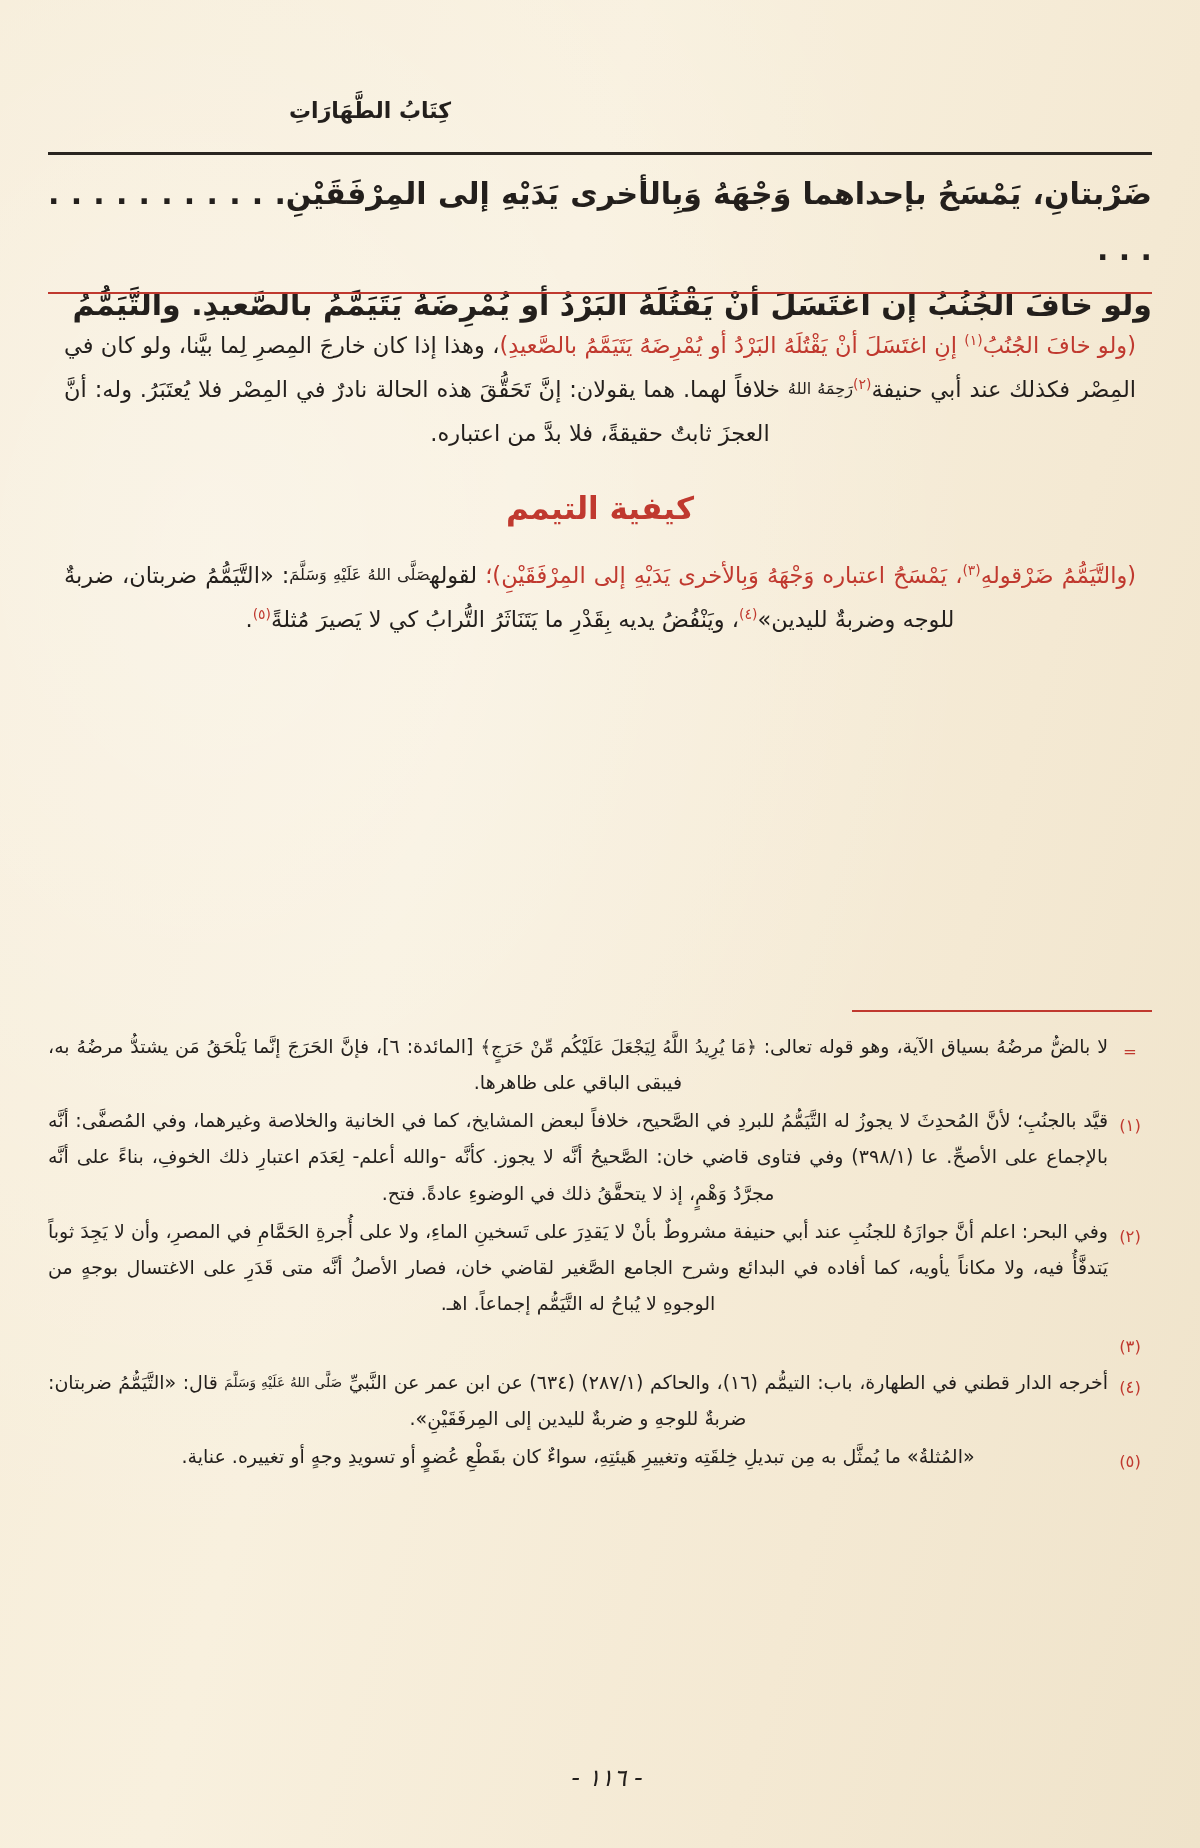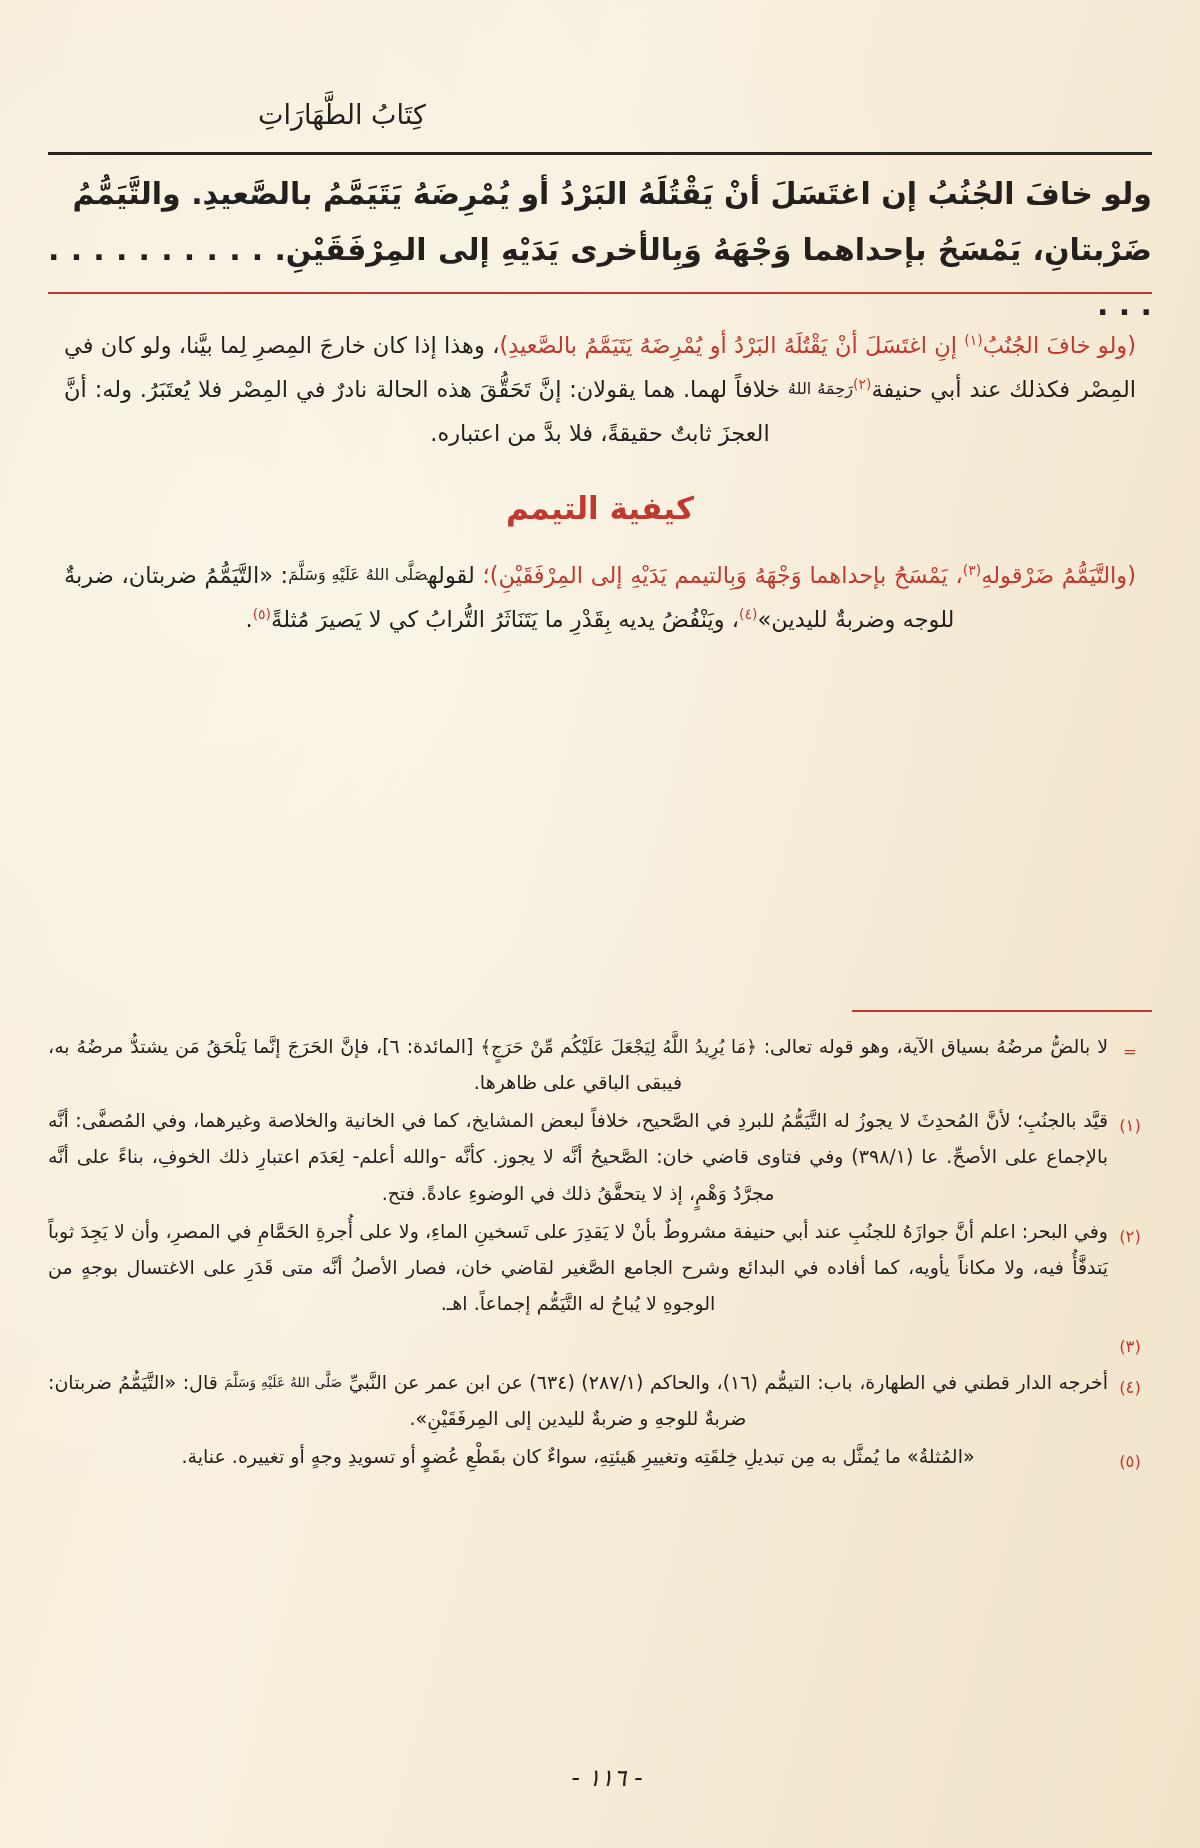--- a/index.html
+++ b/index.html
@@ -36,25 +36,26 @@
   .running-header {
     position: absolute;
     top: 96px;
     right: 0;
     left: 0;
     text-align: left;
     padding-left: 210px;
     direction: rtl;
   }
   .running-header .hdr-text {
-    font-size: 27px;
+    font-size: 22px;
     color: #231f1c;
     letter-spacing: 0.2px;
-    font-weight: 400;
+    font-weight: 700;
     line-height: 1.4;
+    margin-left: 31px;
   }
 
   .rule-top {
     position: absolute;
     top: 152px;
     right: 0;
     left: 0;
     height: 3px;
     background: #2a2520;
   }
@@ -191,41 +192,41 @@
 <div class="page">
   <div class="content">
 
     <div class="running-header">
       <span class="hdr-text">كِتَابُ الطَّهَارَاتِ</span>
     </div>
 
     <div class="rule-top"></div>
 
     <div class="matn">
-      <div>ولو خافَ الجُنُبُ إن اغتَسَلَ أنْ يَقْتُلَهُ البَرْدُ أو يُمْرِضَهُ يَتَيَمَّمُ بالصَّعيدِ. والتَّيَمُّمُ</div>
       <div>
         <span>ضَرْبتانِ، يَمْسَحُ بإحداهما وَجْهَهُ وَبِالأخرى يَدَيْهِ إلى المِرْفَقَيْنِ.</span>
         <span class="dots">. . . . . . . . . . . . .</span>
       </div>
+      <div>ولو خافَ الجُنُبُ إن اغتَسَلَ أنْ يَقْتُلَهُ البَرْدُ أو يُمْرِضَهُ يَتَيَمَّمُ بالصَّعيدِ. والتَّيَمُّمُ</div>
     </div>
 
     <div class="rule-mid"></div>
 
     <div class="sharh">
 
       <p class="first-p">
         <span class="red">(ولو خافَ الجُنُبُ</span><span class="sup">(١)</span>
         <span class="red">إنِ اغتَسَلَ أنْ يَقْتُلَهُ البَرْدُ أو يُمْرِضَهُ يَتَيَمَّمُ بالصَّعيدِ)</span><span>، وهذا إذا كان خارجَ المِصرِ لِما بيَّنا، ولو كان في المِصْر فكذلك عند أبي حنيفة</span><span class="sup">(٢)</span><span class="honorific">رَحِمَهُ اللهُ</span>
         <span>خلافاً لهما. هما يقولان: إنَّ تَحَقُّقَ هذه الحالة نادرٌ في المِصْر فلا يُعتَبَرُ. وله: أنَّ العجزَ ثابتٌ حقيقةً، فلا بدَّ من اعتباره.</span>
       </p>
 
       <div class="sec-heading">كيفية التيمم</div>
 
       <p>
-        <span class="red">(والتَّيَمُّمُ ضَرْقولهِ</span><span class="sup">(٣)</span><span class="red">، يَمْسَحُ بإحداهما وَجْهَهُ وَبِالتيمم يَدَيْهِ إلى المِرْفَقَيْنِ)؛</span>
+        <span class="red">(والتَّيَمُّمُ ضَرْقولهِ</span><span class="sup">(٣)</span><span class="red">، يَمْسَحُ اعتباره وَجْهَهُ وَبِالأخرى يَدَيْهِ إلى المِرْفَقَيْنِ)؛</span>
         <span>لقوله</span><span class="honorific">صَلَّى اللهُ عَلَيْهِ وَسَلَّمَ</span><span>: «التَّيَمُّمُ ضربتان، ضربةٌ للوجه وضربةٌ لليدين»</span><span class="sup">(٤)</span><span>، ويَنْفُضُ يديه بِقَدْرِ ما يَتَنَاثَرُ التُّرابُ كي لا يَصيرَ مُثلةً</span><span class="sup">(٥)</span><span>.</span>
       </p>
 
     </div>
 
     <div class="rule-foot"></div>
 
     <div class="footnotes">
 
       <div class="fn-row">

